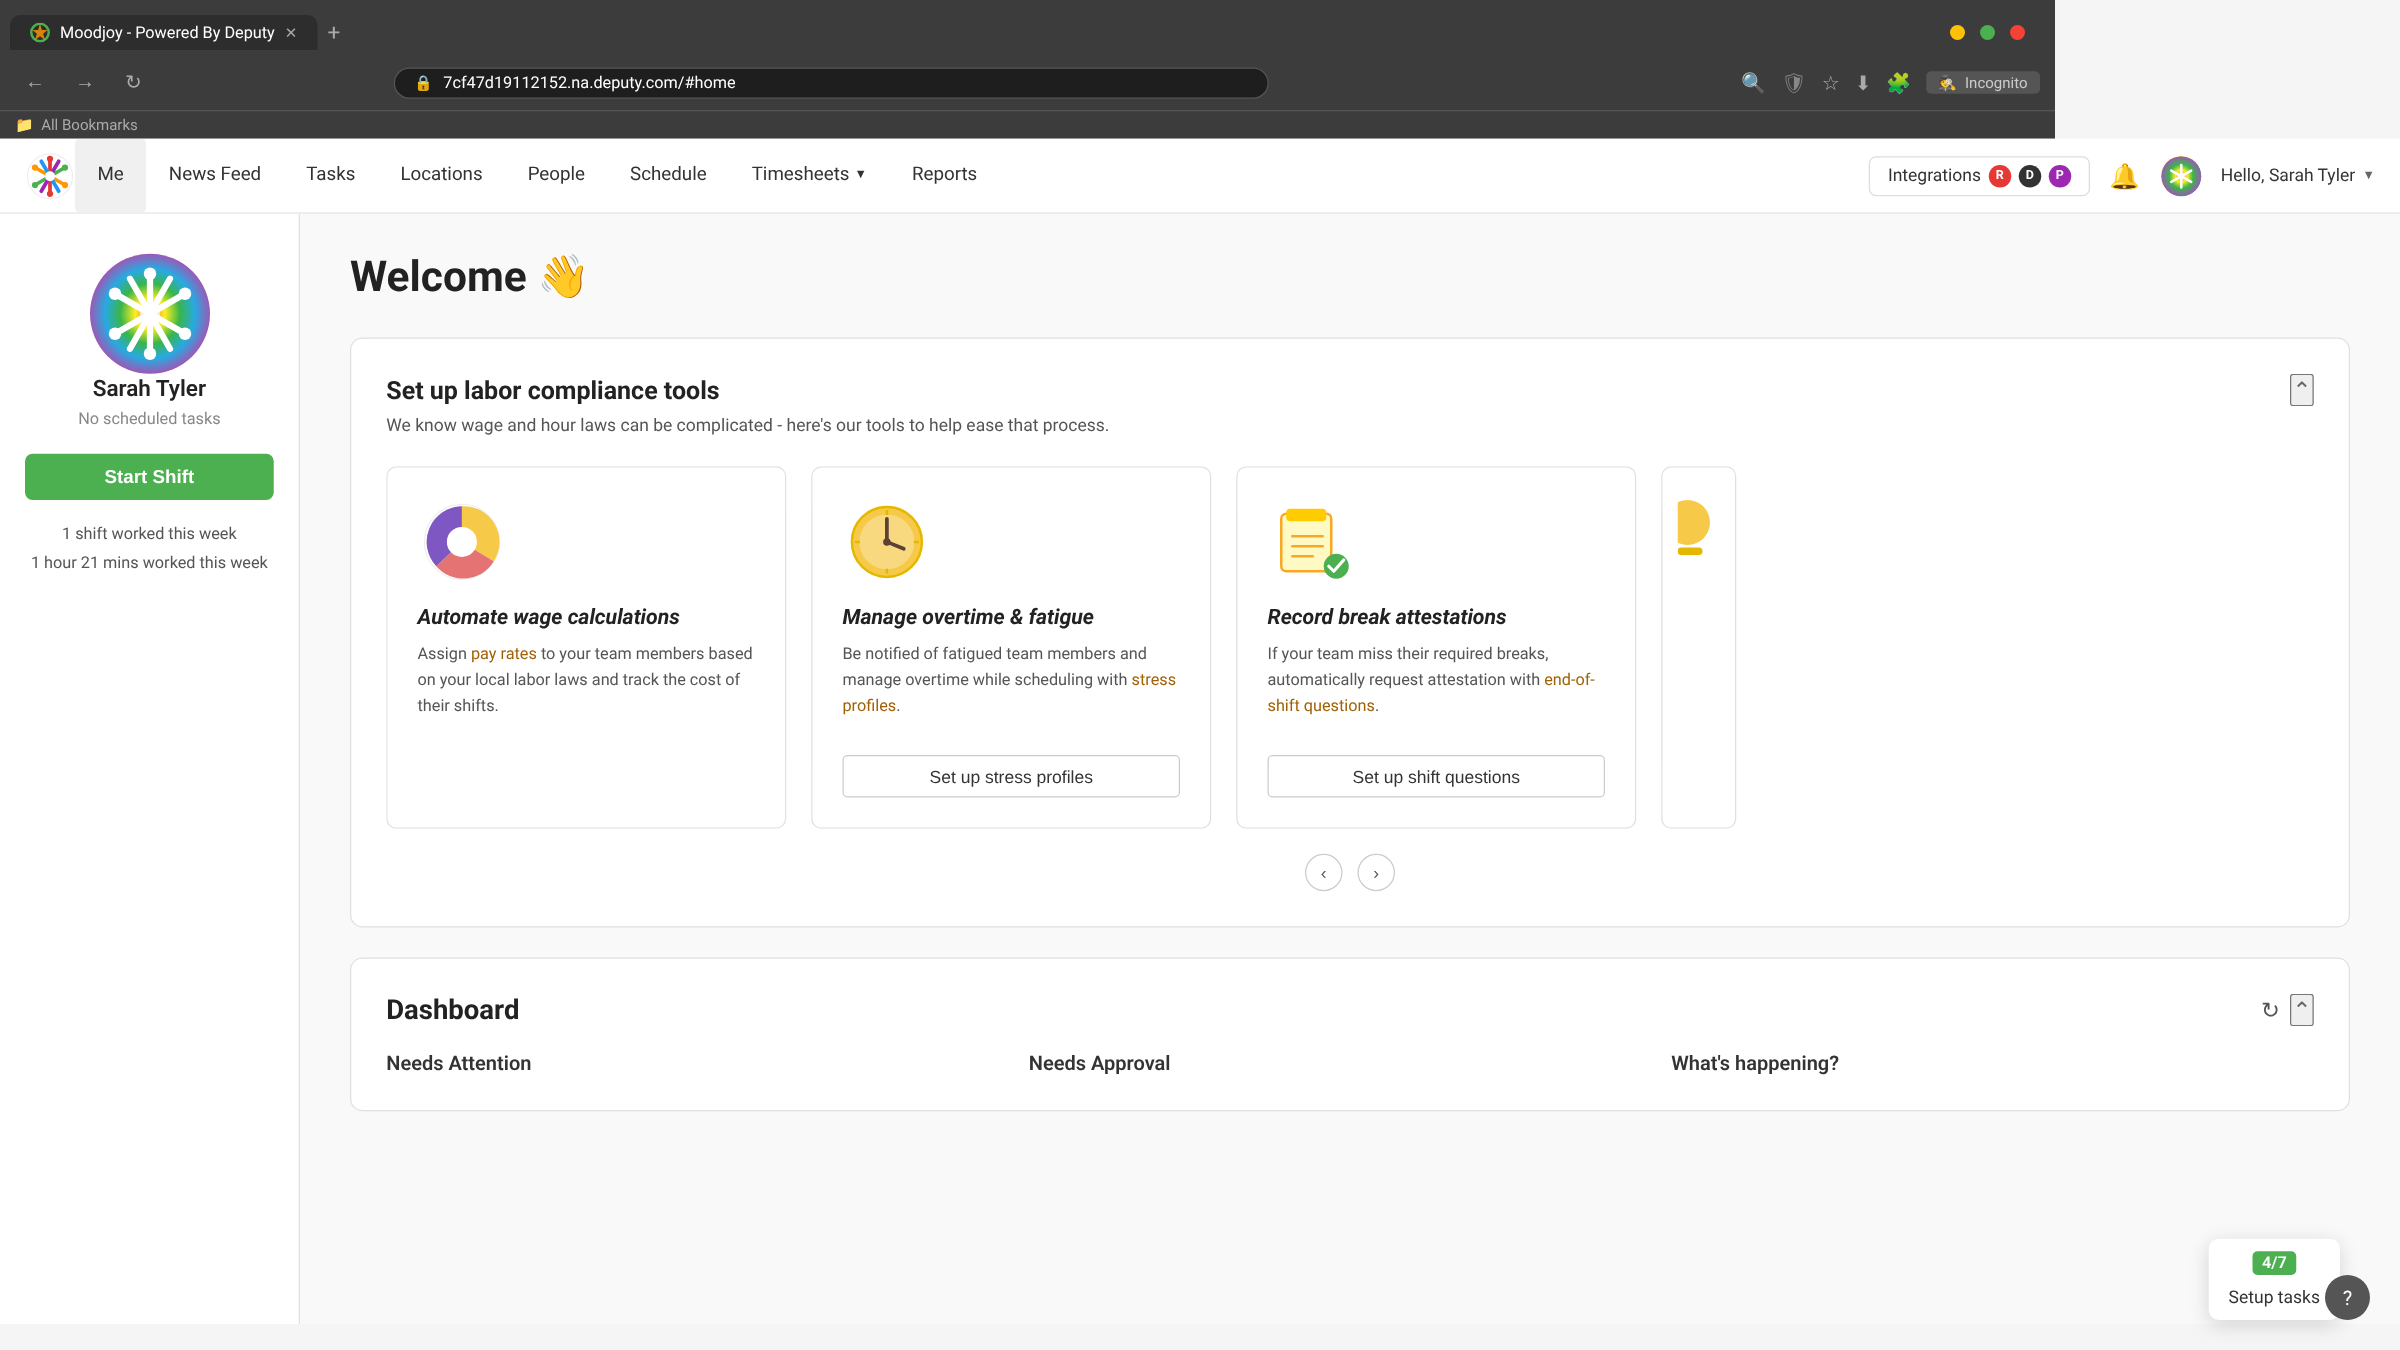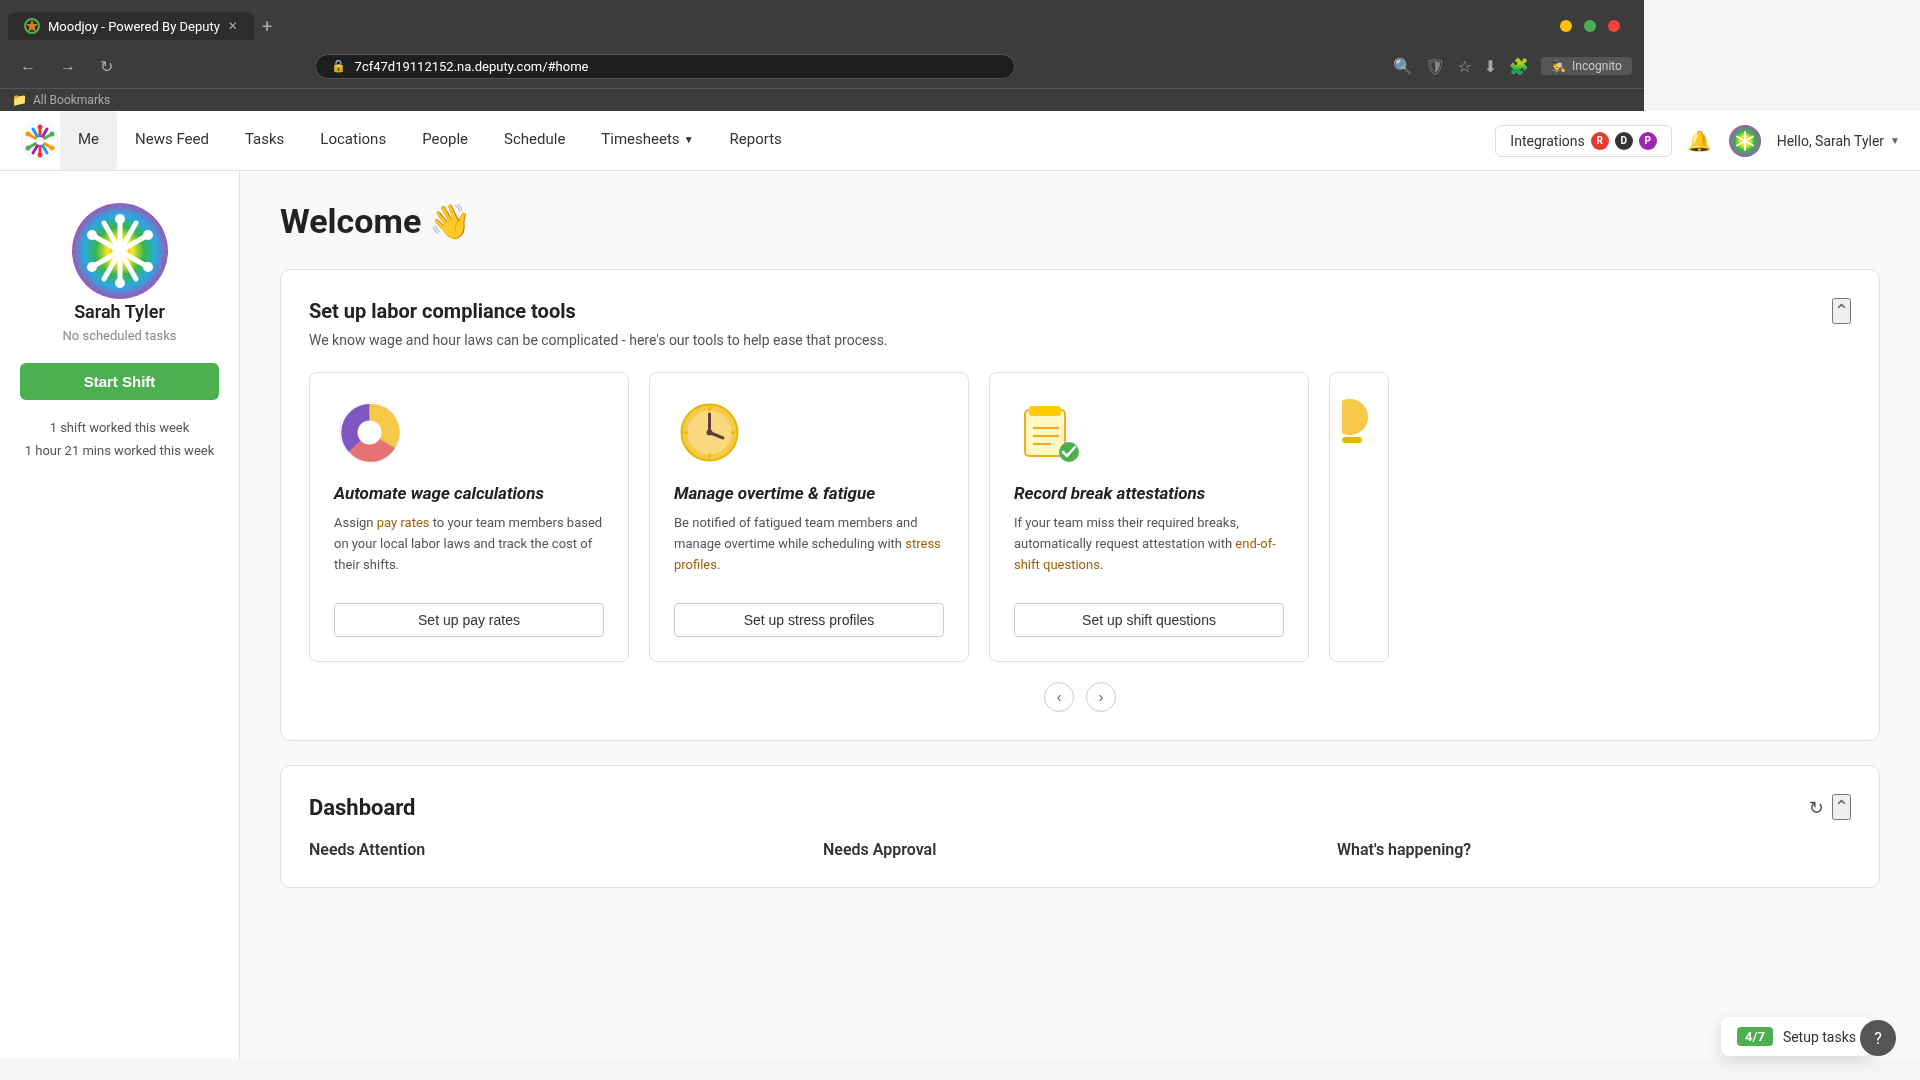--- a/index.html
+++ b/index.html
@@ -84,21 +84,21 @@
 
     
     .dashboard-section { background: #fff; border-radius: 10px; border: 1px solid #e0e0e0; padding: 28px; }
     .dashboard-header { display: flex; justify-content: space-between; align-items: center; margin-bottom: 20px; }
     .dashboard-title { font-size: 22px; font-weight: 700; color: #222; }
     .dashboard-cols { display: flex; gap: 0; }
     .dashboard-col { flex: 1; padding-right: 24px; }
     .dashboard-col-title { font-size: 16px; font-weight: 600; color: #333; }
 
     
-    .setup-tasks-widget { position: fixed; bottom: 24px; right: 48px; background: #fff; border-radius: 8px; box-shadow: 0 4px 16px rgba(0,0,0,0.15); padding: 10px 16px; display: flex; align-items: center; gap: 10px; cursor: pointer; font-size: 14px; color: #333; }
+    .setup-tasks-widget { position: fixed; bottom: 24px; right: 48px; background: #fff; border-radius: 8px; box-shadow: 0 4px 16px rgba(0,0,0,0.15); padding: 10px 16px; display: flex; align-items: center; gap: 10px; cursor: pointer; font-size: 14px; color: #333; flex-direction: column; }
     .setup-tasks-badge { background: #4caf50; color: #fff; border-radius: 4px; padding: 2px 8px; font-size: 13px; font-weight: 600; }
     .help-btn { position: fixed; bottom: 24px; right: 24px; width: 36px; height: 36px; background: #555; border-radius: 50%; display: flex; align-items: center; justify-content: center; color: #fff; font-size: 16px; cursor: pointer; }
 
     
     .logo-svg { width: 40px; height: 40px; }
     .sidebar-logo-svg { width: 100px; height: 100px; }
 
     
     .tool-card-partial { flex: 0 0 60px; border: 1px solid #e0e0e0; border-radius: 8px; padding: 24px 12px; background: #fff; overflow: hidden; }
   </style>
@@ -285,21 +285,20 @@
                 <path d="M32.5,32.5 L32.5,4 A28.5,28.5 0 0,1 58,48 Z" fill="#f7c948"></path>
                 <path d="M32.5,32.5 L58,48 A28.5,28.5 0 0,1 12,52 Z" fill="#e57373"></path>
                 <path d="M32.5,32.5 L12,52 A28.5,28.5 0 0,1 32.5,4 Z" fill="#7e57c2"></path>
                 <circle cx="32.5" cy="32.5" r="12" fill="#fff"></circle>
               </svg>
             </div>
             <h3 class="tool-title">Automate wage calculations</h3>
             <p class="tool-desc">
               <span>Assign </span><a href="#">pay rates</a><span> to your team members based on your local labor laws and track the cost of their shifts.</span>
             </p>
-            <button class="tool-cta">Set up pay rates</button>
           </div>
 
           <div class="tool-card">
             <div class="tool-icon">
 
               <svg width="65" height="65" viewBox="0 0 65 65">
                 <circle cx="32.5" cy="32.5" r="28" fill="#f7c948" stroke="#e5b800" stroke-width="2"></circle>
                 <circle cx="32.5" cy="32.5" r="22" fill="#fff" opacity="0.3"></circle>
                 <line x1="32.5" y1="32.5" x2="32.5" y2="14" stroke="#5d4037" stroke-width="3" stroke-linecap="round"></line>
                 <line x1="32.5" y1="32.5" x2="46" y2="38" stroke="#5d4037" stroke-width="3" stroke-linecap="round"></line>

